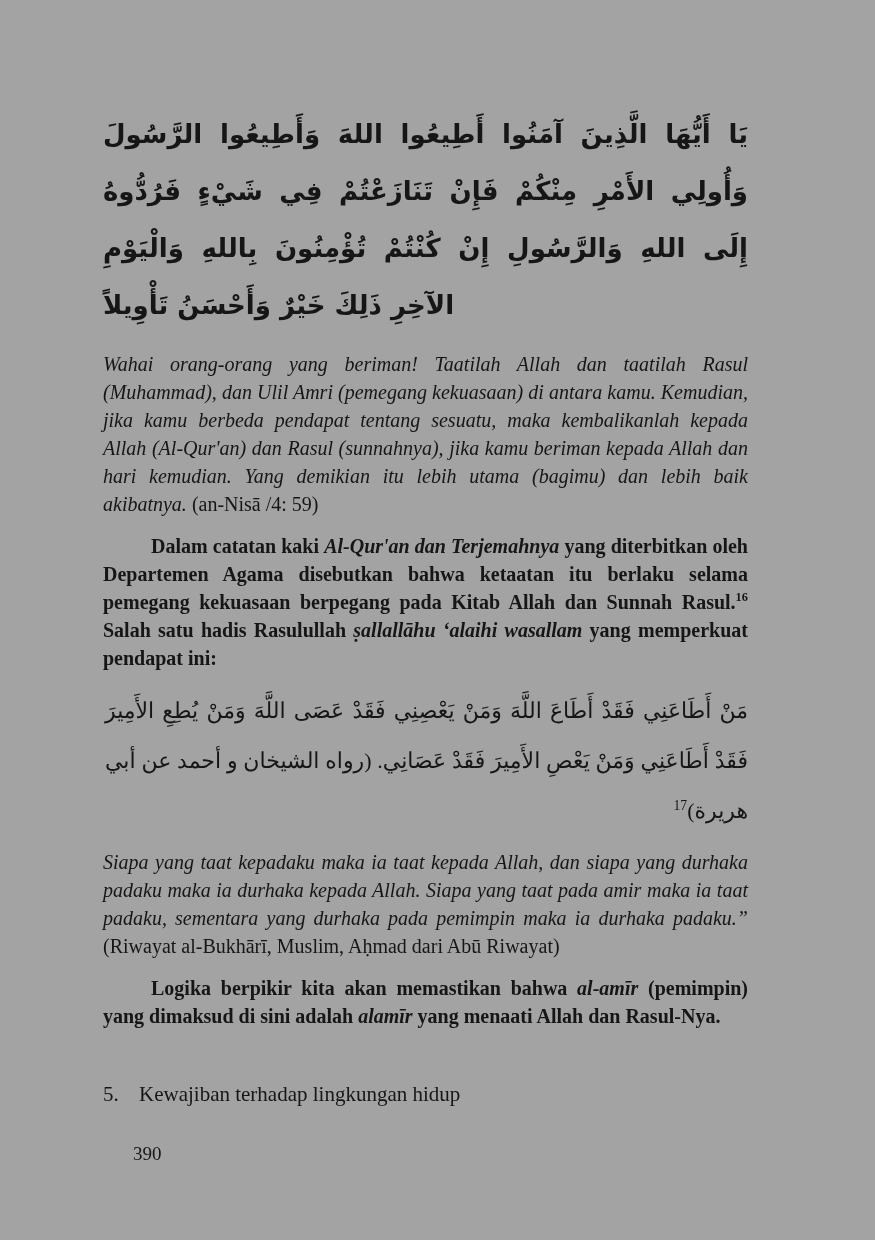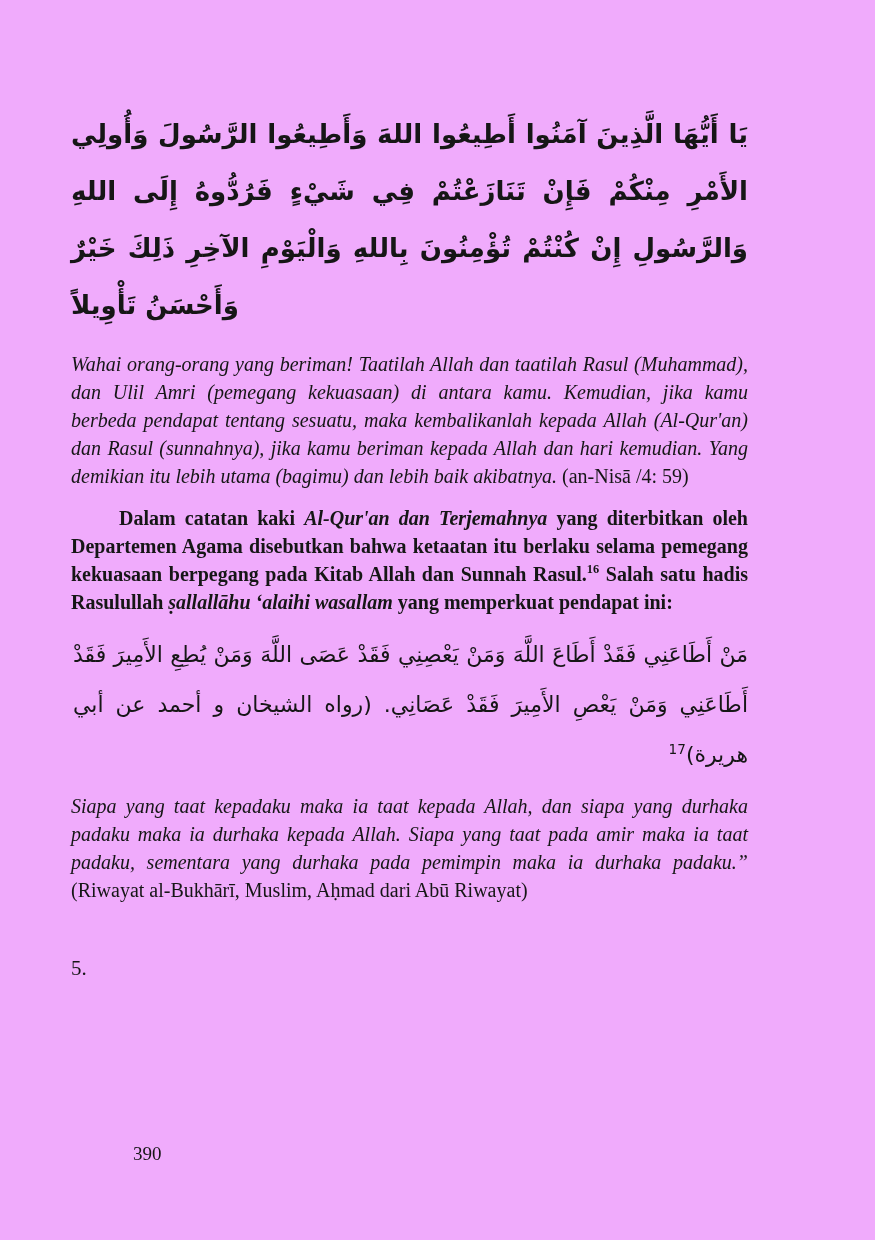--- a/index.html
+++ b/index.html
@@ -1,31 +1,32 @@
 <!DOCTYPE html>
 <html><head>
 <meta charset="utf-8">
 <style>
   html, body { margin: 0; padding: 0; }
   body { background: #e9e9e9; }
   .page {
-    width: 875px; height: 1240px; margin: 0 auto; background: #f0abfc;
+    width: 875px; height: 1240px; margin: 0 auto; background: #a3a3a3;
     box-sizing: border-box; position: relative;
-    padding: 106px 127px 0 71px;
+    padding: 106px 127px 0 103px;
     font-family: "Liberation Serif", "DejaVu Serif", serif;
     color: #161616;
   }
   .arabic { direction: rtl; font-family: "DejaVu Sans", sans-serif; }
   .verse {
     font-size: 26px; font-weight: 700; line-height: 57px;
     text-align: justify; text-align-last: left; margin-bottom: 16px;
   }
   .hadith {
     font-size: 22px; line-height: 50px; text-align: justify;
     margin: 10px 0 12px 2px;
+    font-family: Liberation Serif, serif;
   }
   .para { font-size: 20px; line-height: 28px; text-align: justify; margin: 0 0 14px 0; }
   .para.trans { font-style: italic; }
   .rm { font-style: normal; }
   .it { font-style: italic; }
   .indent { text-indent: 48px; font-weight: bold; }
   sup { font-size: 0.62em; line-height: 0; vertical-align: super; font-style: normal; }
   .heading { margin-top: 52px; font-size: 21px; display: flex; }
   .heading .num { width: 36px; flex: 0 0 36px; }
   .footer {
@@ -44,22 +45,24 @@
   <div class="verse arabic">يَا أَيُّهَا الَّذِينَ آمَنُوا أَطِيعُوا اللهَ وَأَطِيعُوا الرَّسُولَ وَأُولِي الأَمْرِ مِنْكُمْ فَإِنْ تَنَازَعْتُمْ فِي شَيْءٍ فَرُدُّوهُ إِلَى اللهِ وَالرَّسُولِ إِنْ كُنْتُمْ تُؤْمِنُونَ بِاللهِ وَالْيَوْمِ الآخِرِ ذَلِكَ خَيْرٌ وَأَحْسَنُ تَأْوِيلاً</div>
 
   <p class="para trans"><span class="it">Wahai orang-orang yang beriman! Taatilah Allah dan taatilah Rasul (Muhammad), dan Ulil Amri (pemegang kekuasaan) di antara kamu. Kemudian, jika kamu berbeda pendapat tentang sesuatu, maka kembalikanlah kepada Allah (Al-Qur'an) dan Rasul (sunnahnya), jika kamu beriman kepada Allah dan hari kemudian. Yang demikian itu lebih utama (bagimu) dan lebih baik akibatnya.</span><span class="rm"> (an-Nisā /4: 59)</span></p>
 
   <p class="para indent"><span class="rm">Dalam catatan kaki </span><span class="it">Al-Qur'an dan Terjemahnya</span><span class="rm"> yang diterbitkan oleh Departemen Agama disebutkan bahwa ketaatan itu berlaku selama pemegang kekuasaan berpegang pada Kitab Allah dan Sunnah Rasul.</span><sup>16</sup><span class="rm"> Salah satu hadis Rasulullah </span><span class="it">ṣallallāhu ʻalaihi wasallam</span><span class="rm"> yang memperkuat pendapat ini:</span></p>
 
   <div class="hadith arabic"><span class="rm">مَنْ أَطَاعَنِي فَقَدْ أَطَاعَ اللَّهَ وَمَنْ يَعْصِنِي فَقَدْ عَصَى اللَّهَ وَمَنْ يُطِعِ الأَمِيرَ فَقَدْ أَطَاعَنِي وَمَنْ يَعْصِ الأَمِيرَ فَقَدْ عَصَانِي. (رواه الشيخان و أحمد عن أبي هريرة)</span><sup>17</sup></div>
 
   <p class="para trans"><span class="it">Siapa yang taat kepadaku maka ia taat kepada Allah, dan siapa yang durhaka padaku maka ia durhaka kepada Allah. Siapa yang taat pada amir maka ia taat padaku, sementara yang durhaka pada pemimpin maka ia durhaka padaku.”</span><span class="rm"> (Riwayat al-Bukhārī, Muslim, Aḥmad dari Abū Riwayat)</span></p>
 
+  <p class="para indent"><span class="rm">Logika berpikir kita akan memastikan bahwa </span><span class="it">al-amīr</span><span class="rm"> (pemimpin) yang dimaksud di sini adalah </span><span class="it">alamīr</span><span class="rm"> yang menaati Allah dan Rasul-Nya.</span></p>
 
   <div class="heading">
     <span class="num">5.</span>
+    <span>Kewajiban terhadap lingkungan hidup</span>
   </div>
 
   <div class="footer">
     <span>390</span>
   </div>
 
 </div>
 
 </body></html>

